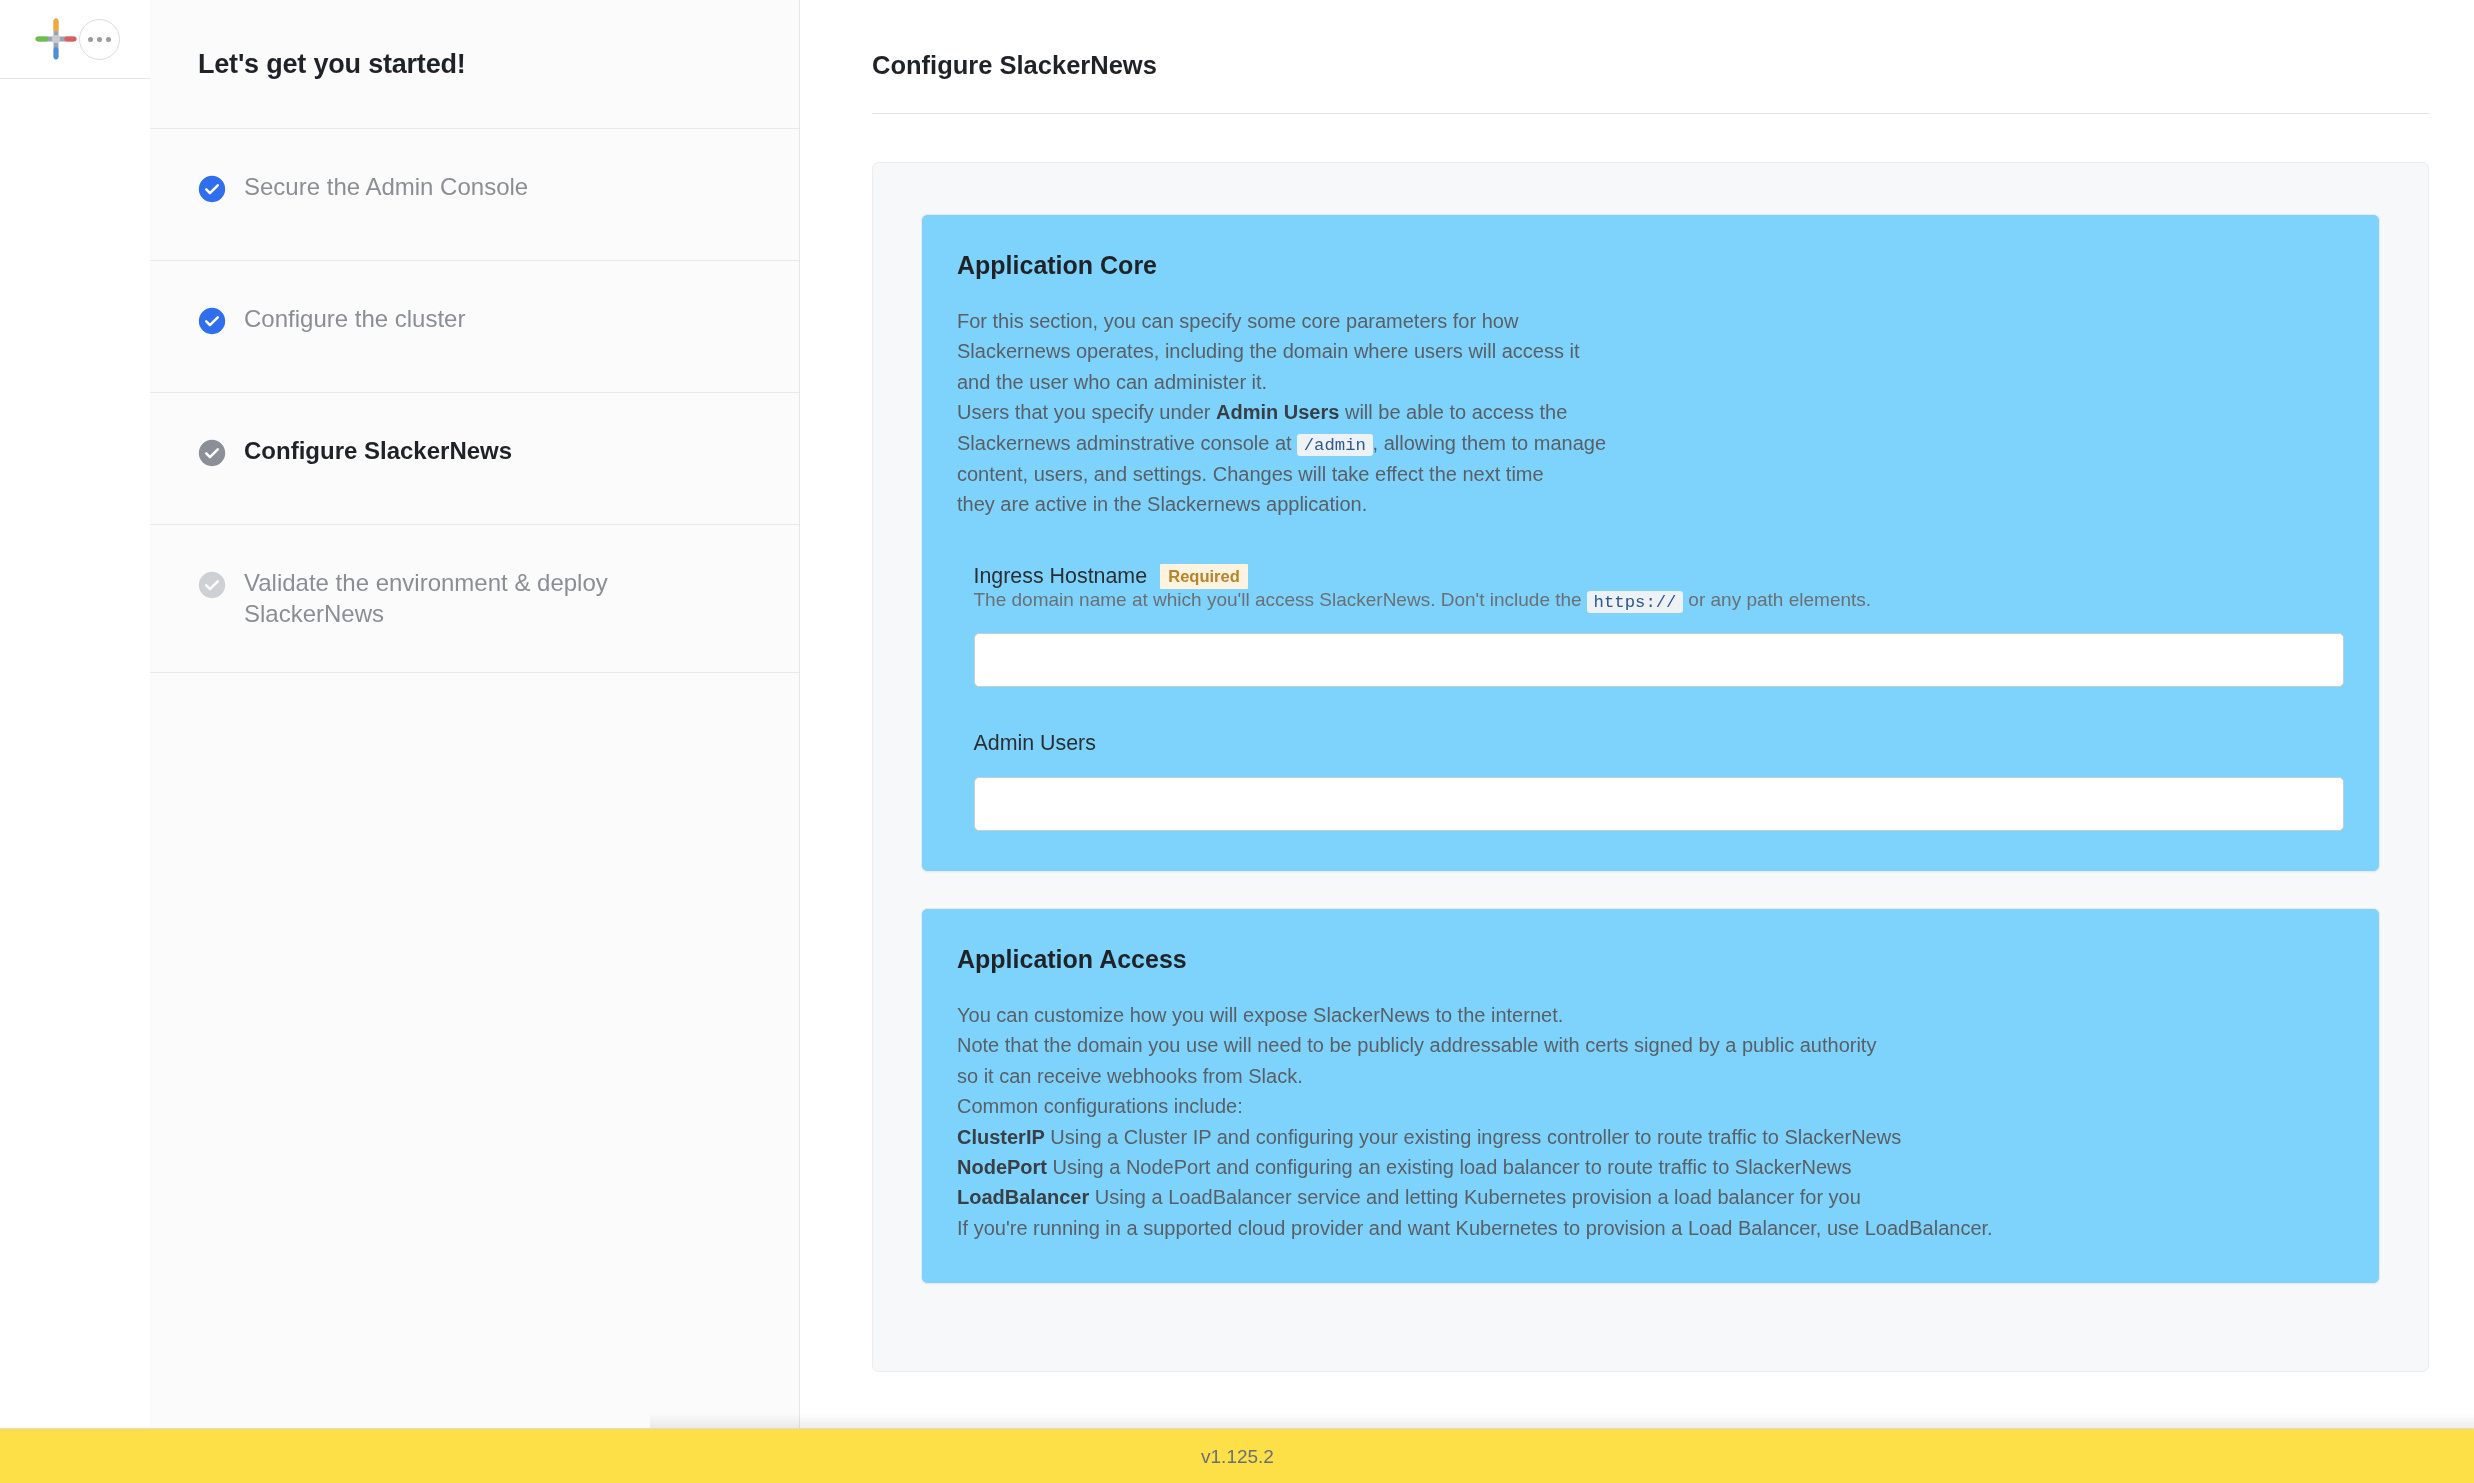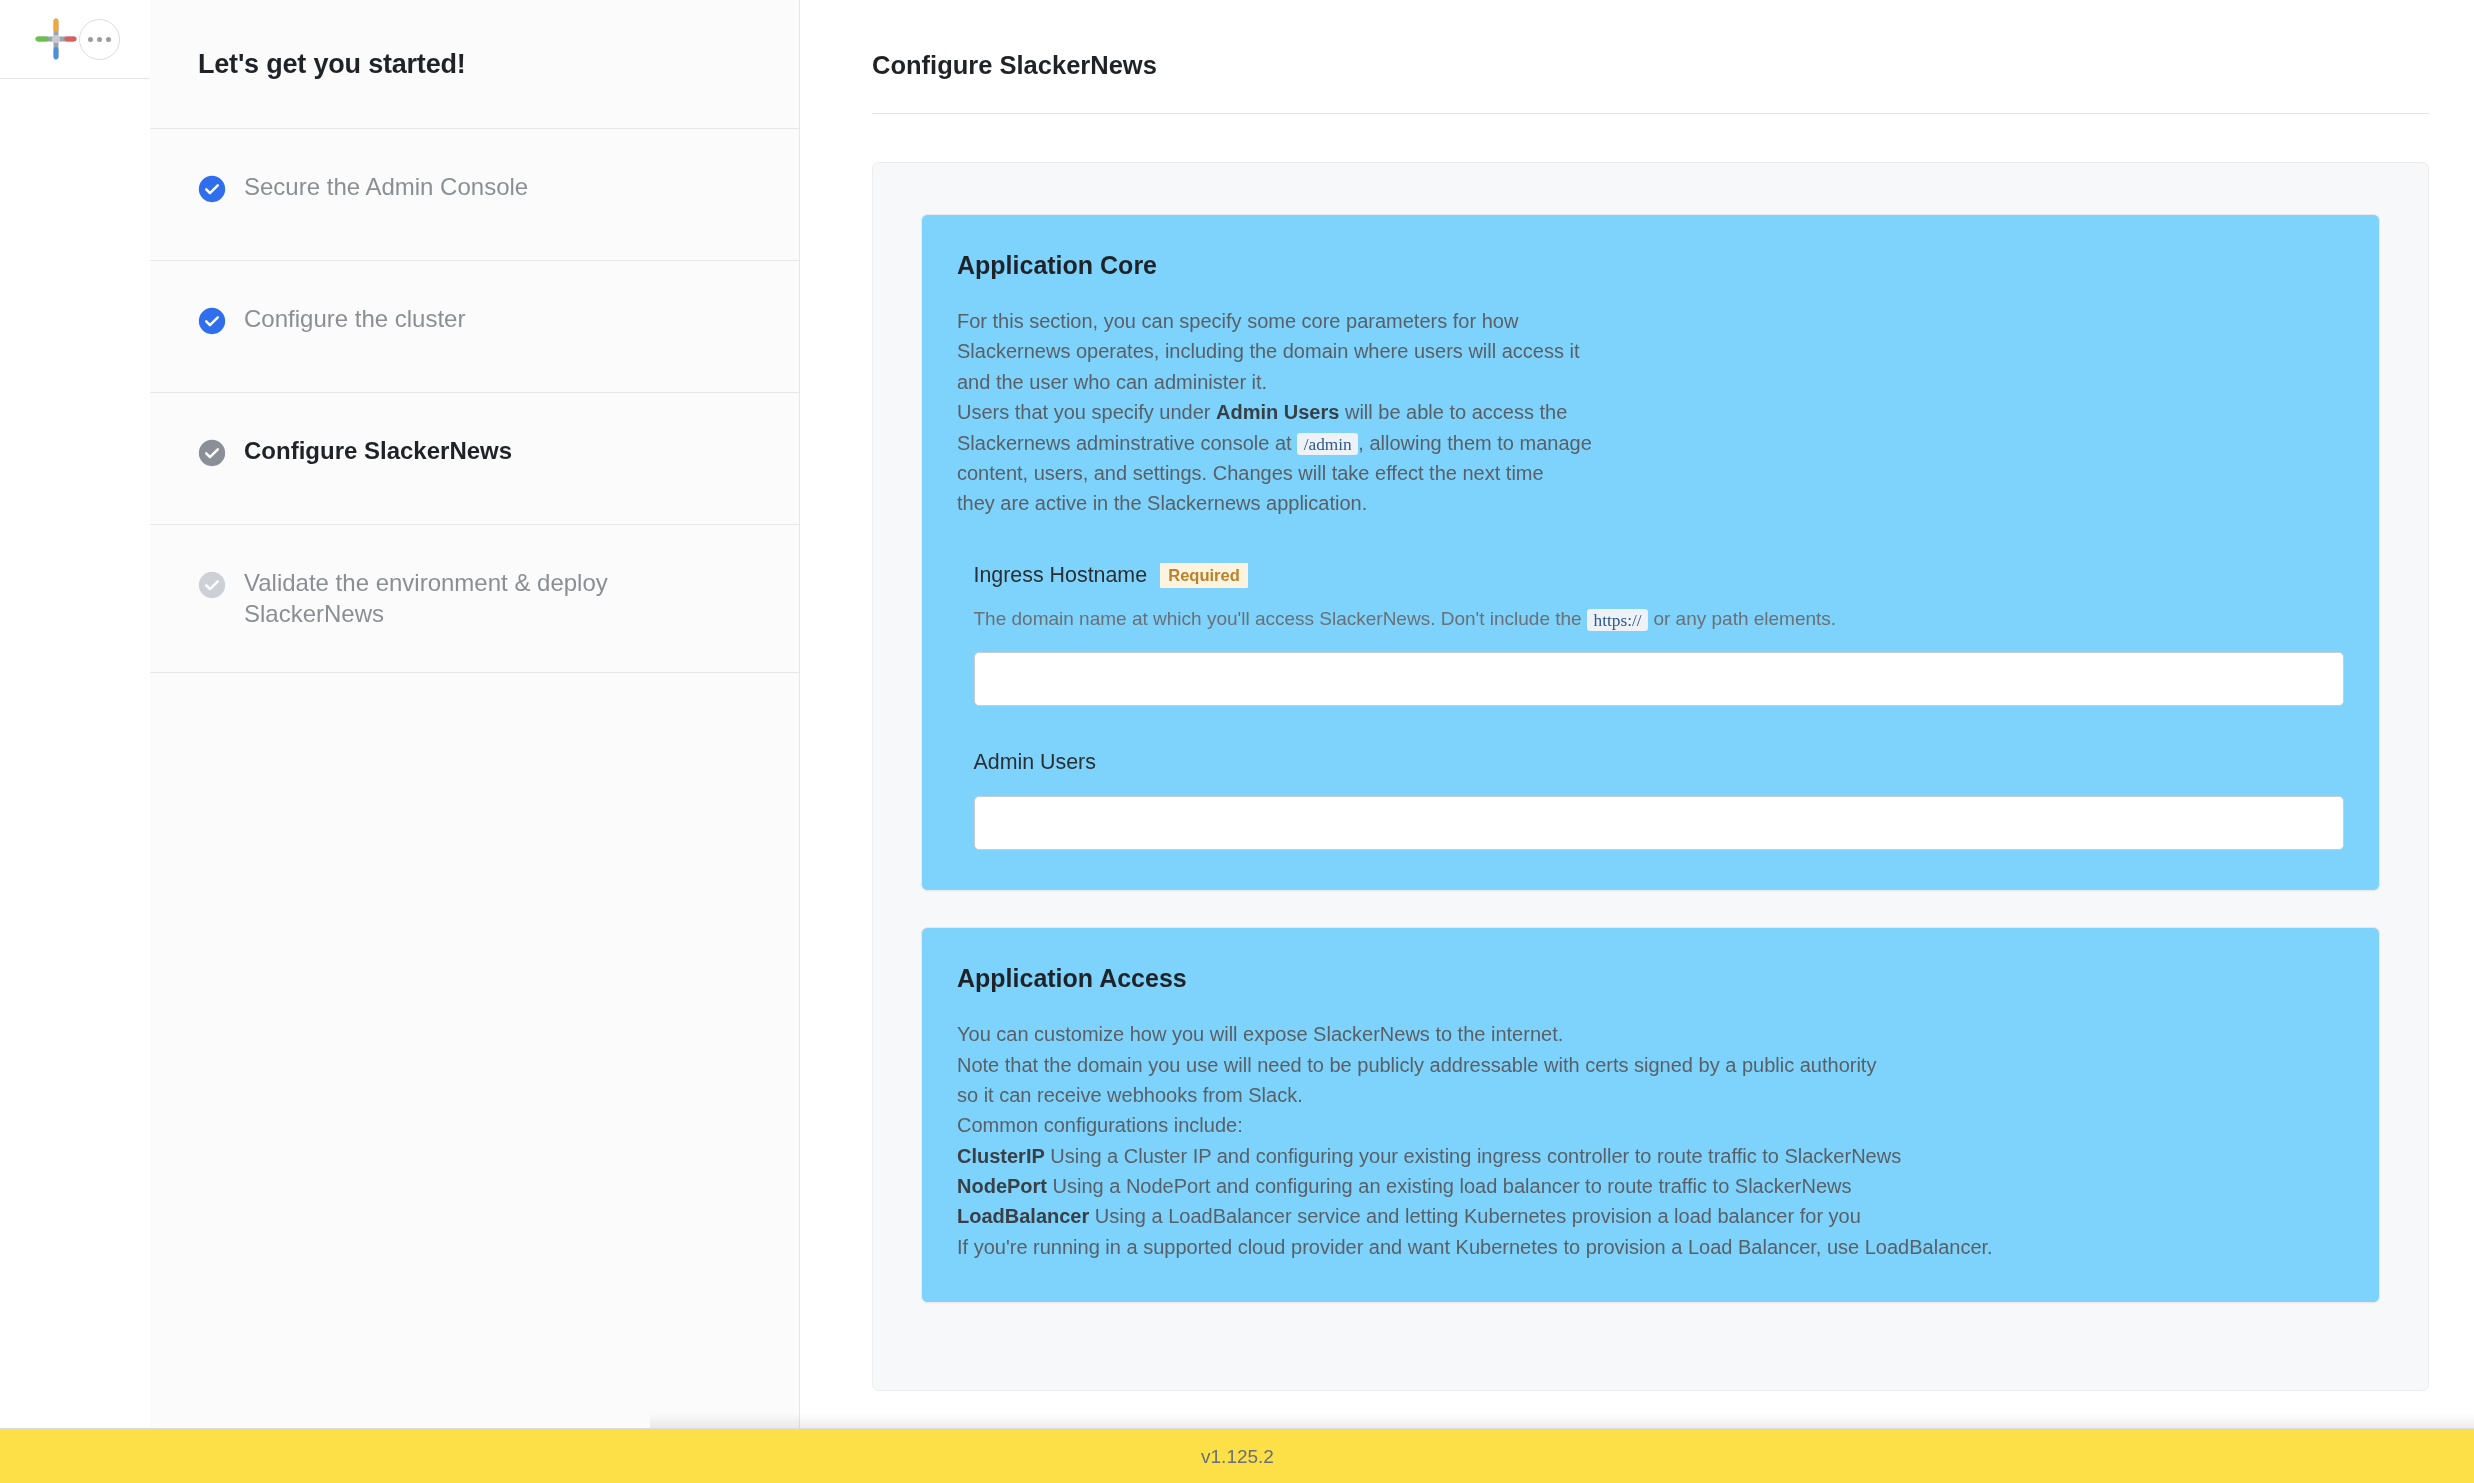--- a/index.html
+++ b/index.html
@@ -138,21 +138,21 @@
     margin: 0 0 26px 0;
   }
   .card-desc {
     font-size: 20px;
     line-height: 1.52;
     color: #5a5f66;
     margin: 0;
   }
   .card-desc .b { font-weight: bold; color: #3a3f45; }
   .code {
-    font-family: Liberation Serif, serif;
+    font-family: Liberation Mono, monospace;
     background: #eef2f7;
     color: #2b5a8c;
     border-radius: 3.3px;
     padding: 1.6px 6.6px;
     font-size: 17.3px;
   }
   .field {
     margin-top: 44px;
     padding-left: 16.5px;
   }
@@ -167,21 +167,21 @@
     font-size: 16.5px;
     font-weight: bold;
     color: #b9822b;
     background: #fdf3df;
     border-radius: 1px;
     padding: 3.3px 8.2px;
   }
   .field-help {
     font-size: 19px;
     color: #6a7076;
-    margin-top: 20px;
+    margin-top: 0;
   }
   .text-input {
     display: block;
     margin-top: 21.4px;
     width: 100%;
     height: 54px;
     border: 0.8px solid #c9ccd1;
     border-radius: 5px;
     background: #fff;
     font-size: 20px;

